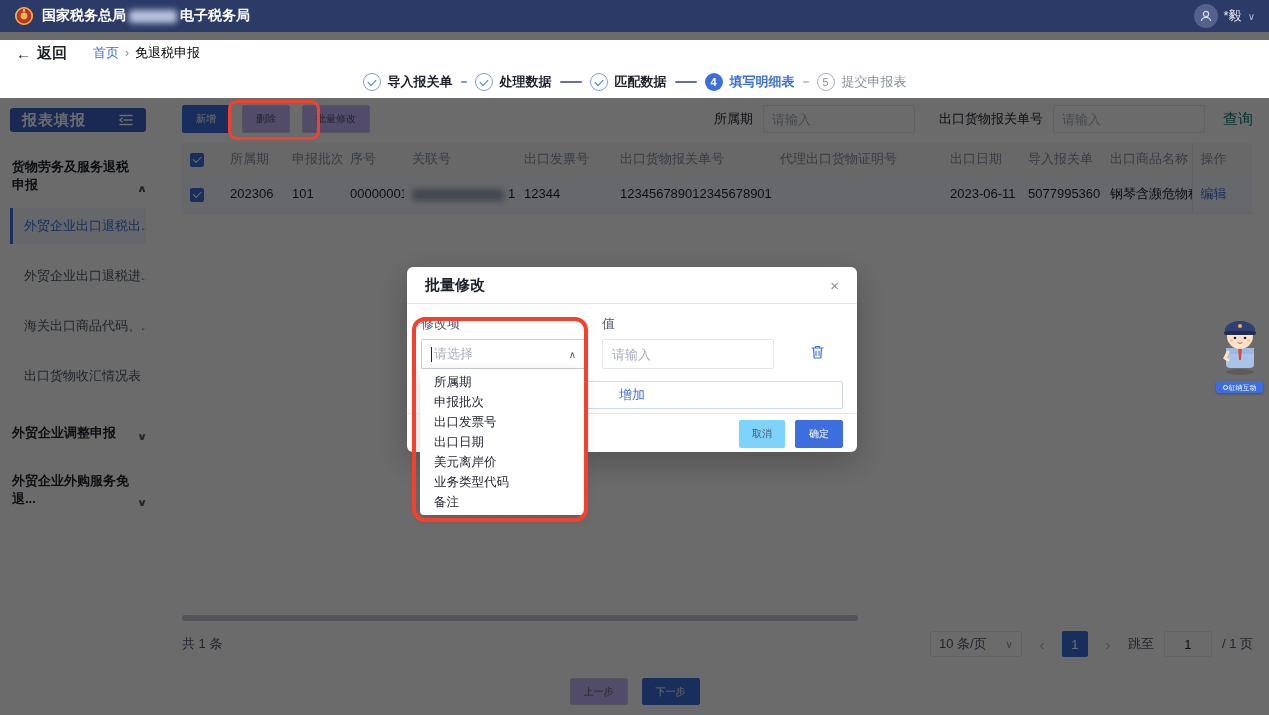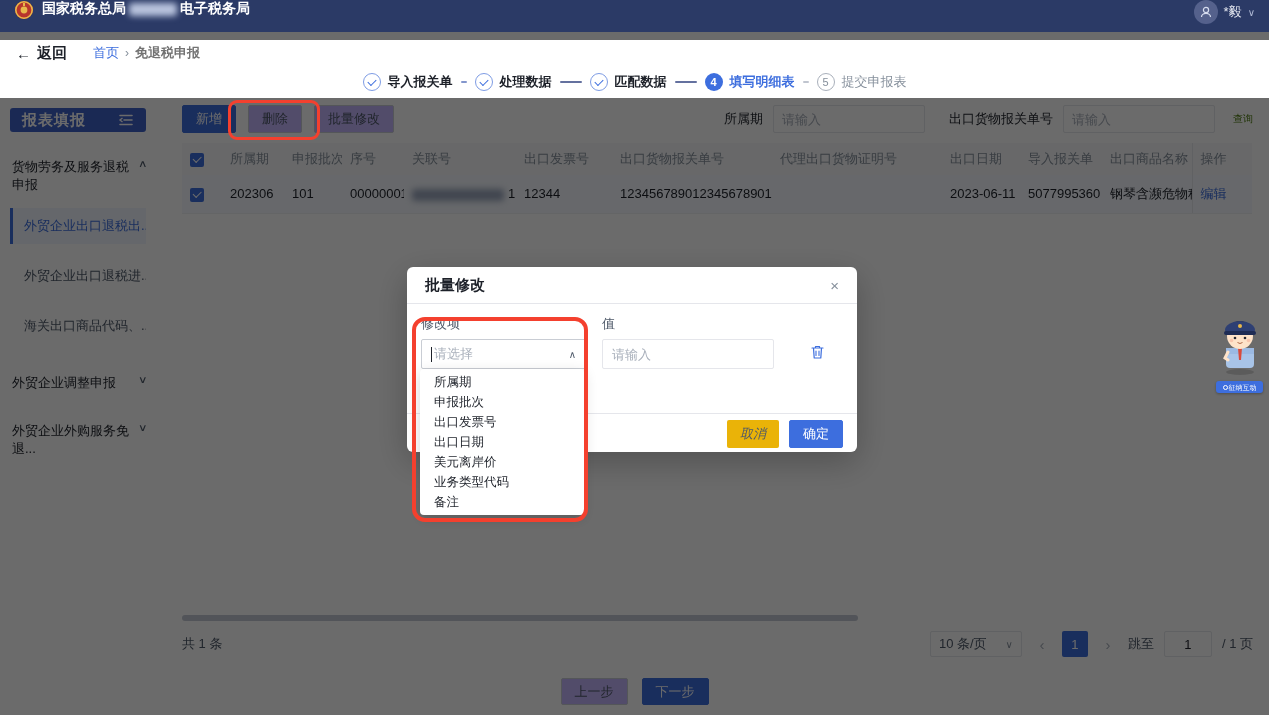--- a/index.html
+++ b/index.html
@@ -1,37 +1,37 @@
 <!DOCTYPE html>
 <html><head>
 <meta charset="utf-8">
 <style>
   * { box-sizing: border-box; margin: 0; padding: 0; }
   html,body { width:1269px; height:715px; overflow:hidden; }
   body { font-family: "Liberation Sans","DejaVu Sans",sans-serif; background:#fff; color:#1d2129; position:relative; }
 
   
-  .topbar { height:32px; background:#2b3a66; display:flex; align-items:flex-start; padding:0 14px; position:relative; z-index:10; }
+  .topbar { height:32px; background:#2b3a66; display:flex; align-items:center; padding:0 14px; position:relative; z-index:10; }
   .topbar .emblem { width:20px; height:20px; margin-right:8px; }
   .topbar .title { color:#fff; font-size:14px; font-weight:bold; display:flex; align-items:center; gap:3px; }
   .blur-blob { display:inline-block; background:#8fa0c4; border-radius:3px; filter:blur(3px); }
   .topbar .title .blur-blob { width:48px; height:13px; background:#b9c4de; }
   .topbar .right { margin-left:auto; display:flex; align-items:center; gap:6px; color:#e6e9f2; font-size:13px; }
   .avatar { width:24px; height:24px; border-radius:50%; background:#55618c; display:flex; align-items:center; justify-content:center; }
   .u-chev { font-size:10px; color:#aeb8d4; }
 
   .gap8 { height:8px; background:#fff; }
 
   
   .crumb-row { height:26px; display:flex; align-items:center; padding:0 16px; font-size:13px; background:#fff; }
   .back { display:flex; align-items:center; gap:6px; font-size:15px; font-weight:bold; color:#1d2129; cursor:pointer; }
   .crumbs { margin-left:26px; display:flex; align-items:center; gap:6px; }
   .crumb-home { color:#3D6EDE; }
   .crumb-sep { color:#86909c; font-size:12px; }
-  .crumb-cur { color:#737373;font-weight:bold; }
+  .crumb-cur { color:#000000; }
 
   
   .steps-row { height:32px; display:flex; align-items:center; justify-content:center; gap:8px; background:#fff; }
   .step { display:flex; align-items:flex-end; gap:7px; }
   .s-circle { width:18px; height:18px; border-radius:50%; display:flex; align-items:center; justify-content:center; font-size:11px; flex:0 0 auto; }
   .s-done { border:1px solid #7e9ce4; position:relative; }
   .s-done::after { content:""; width:7px; height:4px; border-left:1.6px solid #3D6EDE; border-bottom:1.6px solid #3D6EDE; transform:rotate(-45deg); margin-top:-2px; }
   .s-active { background:#3D6EDE; color:#fff; font-weight:bold; }
   .s-pending { border:1px solid #a9b0bb; color:#86909c; }
   .s-label { font-size:13px; font-weight:600; color:#1d2129; }
@@ -42,37 +42,37 @@
   .sep-short.gray { background:#c0c5cf; }
 
   
   .body-wrap { display:flex; height:577px; background:#fff; }
 
   
   .sidebar { width:160px; flex:0 0 auto; padding:10px 14px 0 10px; }
   .sb-head { height:24px; background:#3f62c9; border-radius:3px; color:#fff; display:flex; align-items:center; padding:0 12px; }
   .sb-head .t { font-size:15px; font-weight:bold; letter-spacing:1px; }
   .sb-head svg { margin-left:auto; }
-  .sb-section { margin-top:26px; display:flex; align-items:flex-start; font-size:13px; font-weight:normal; color:#1d2129; padding-left:2px; cursor:pointer; }
+  .sb-section { margin-top:26px; display:flex; align-items:flex-end; font-size:13px; font-weight:bold; color:#1d2129; padding-left:2px; cursor:pointer; }
   .sb-section .chev { margin-left:auto; color:#4e5969; font-size:10px; transform:scaleX(1.3); }
   .sb-item { margin-top:14px; padding:9px 4px 9px 14px; font-size:13px; color:#4e5969; cursor:pointer; white-space:nowrap; overflow:hidden; }
   .sb-item.active { color:#3D6EDE; background:#f1f6ff; border-left:3px solid #3D6EDE; padding-left:11px; }
   .sb-sub { margin-top:30px; }
 
   
   .main { flex:1; display:flex; flex-direction:column; padding:7px 16px 0 22px; }
   .toolbar { display:flex; align-items:center; }
-  .btn { height:28px; padding:0 13px; font-size:13px; border-radius:2px; display:flex; align-items:center; cursor:pointer; }
+  .btn { height:28px; padding:0 13px; font-size:10px; border-radius:2px; display:flex; align-items:center; cursor:pointer; }
   .btn-primary { background:#3D6EDE; color:#fff; border:1px solid #3D6EDE; }
   .btn-outline { background:#c4b5fd; color:#4e5969; border:1px solid #c9cdd4; margin-left:12px; }
   .filters { margin-left:auto; display:flex; align-items:center; gap:10px; }
   .f-label { font-size:13px; color:#1d2129; }
   .f-input { width:152px; height:28px; border:1px solid #e5e6eb; border-radius:2px; font-size:13px; padding:0 8px; color:#1d2129; background:#fff; font-family:inherit; }
   .f-input::placeholder { color:#a9b0bb; }
-  .f-search { color:#4d7c0f; font-size:10px; margin-left:8px; cursor:pointer; }
+  .f-search { color:#0f766e; font-size:15px; margin-left:8px; cursor:pointer; }
 
   
   table.grid { margin-top:10px; border-collapse:collapse; table-layout:fixed; width:1070px; font-size:13px; }
   .grid th { background:#f7f8fa; color:#86909c; font-weight:400; height:32px; text-align:left; padding:0 8px; white-space:nowrap; overflow:hidden; }
   .grid td { height:38px; padding:0 8px; color:#1d2129; background:#f5f8fe; border-bottom:1px solid #eef0f4; white-space:nowrap; overflow:hidden; }
   .grid .op { border-left:1px solid #e5e6eb; }
   .link { color:#3D6EDE; cursor:pointer; }
   .checkbox { width:14px; height:14px; border-radius:2px; background:#3D6EDE; display:inline-block; position:relative; cursor:pointer; vertical-align:middle; }
   .checkbox::after { content:""; position:absolute; left:3px; top:3.5px; width:7px; height:3.5px; border-left:1.6px solid #fff; border-bottom:1.6px solid #fff; transform:rotate(-45deg); }
   .cell-blur { width:92px; height:12px; background:#9aa6bd; display:inline-block; vertical-align:middle; margin-right:4px; }
@@ -116,21 +116,21 @@
   .caret { width:1px; height:15px; background:#1d2129; margin-right:2px; }
   .m-ph { color:#a9b0bb; font-size:13px; }
   .m-select .chev { margin-left:auto; color:#4e5969; font-size:10px; }
   .m-input { width:100%; height:30px; border:1px solid #e5e6eb; border-radius:2px; font-size:13px; padding:0 9px; font-family:inherit; margin-top:24px; }
   .m-input::placeholder { color:#a9b0bb; }
   .m-col2 .m-input { margin-top:0; }
   .m-trash { margin-left:36px; align-self:flex-end; margin-bottom:5px; cursor:pointer; }
   .m-add { margin-top:12px; height:28px; border:1px solid #cdd8f0; border-radius:2px; display:flex; align-items:center; justify-content:center; color:#3D6EDE; font-size:13px; cursor:pointer; background:#fff; }
   .m-divider { position:absolute; left:0; right:0; top:146px; height:1px; background:#e5e6eb; }
   .m-foot { position:absolute; right:14px; top:153px; display:flex; gap:10px; }
-  .btn-gray { background:#eab308; color:#4e5969; border:none;font-style:italic; }
+  .btn-gray { background:#7dd3fc; color:#4e5969; border:none; }
 
   
   .dropdown { position:fixed; left:420px; top:369px; width:164px; height:146px; background:#fff; border-radius:4px; box-shadow:0 4px 14px rgba(0,0,0,.16); z-index:71; padding:3px 0; }
   .dd-item { height:20px; line-height:20px; padding-left:14px; font-size:12.5px; color:#1d2129; cursor:pointer; }
 
   
   .mascot { position:fixed; right:6px; top:314px; width:47px; z-index:60; text-align:center; }
   .mascot-label { margin-top:1px; background:#3D6EDE; border-radius:3px; color:#fff; font-size:7px; line-height:11px; height:12px; display:flex; align-items:center; justify-content:center; gap:1px; box-shadow:0 1px 3px rgba(0,0,0,.3); cursor:pointer; }
   .mascot-label .dot { width:5px; height:5px; border:1px solid #fff; border-radius:50%; flex:0 0 auto; }
 </style>
@@ -212,20 +212,21 @@
         <path d="M4.5 5 2 7l2.5 2" stroke="#fff" stroke-width="1.4" fill="none"></path>
       </svg>
     </div>
     <div class="sb-section">
       <span>货物劳务及服务退税申报</span>
       <span class="chev">∧</span>
     </div>
     <div class="sb-item active">外贸企业出口退税出...</div>
     <div class="sb-item">外贸企业出口退税进...</div>
     <div class="sb-item">海关出口商品代码、...</div>
+    <div class="sb-item">出口货物收汇情况表</div>
     <div class="sb-section sb-sub">
       <span>外贸企业调整申报</span>
       <span class="chev">∨</span>
     </div>
     <div class="sb-section sb-sub">
       <span>外贸企业外购服务免退...</span>
       <span class="chev">∨</span>
     </div>
   </aside>
 
@@ -340,20 +341,21 @@
         <div class="m-label">值</div>
         <input class="m-input" placeholder="请输入" style="">
       </div>
       <div class="m-trash">
         <svg width="15" height="16" viewBox="0 0 15 16">
           <path d="M2 4h11M5.5 4V2.5h4V4M3.5 4l.7 10h6.6l.7-10" fill="none" stroke="#3D6EDE" stroke-width="1.2" stroke-linecap="round" stroke-linejoin="round"></path>
           <path d="M6 7v4.5M9 7v4.5" stroke="#3D6EDE" stroke-width="1.1" stroke-linecap="round"></path>
         </svg>
       </div>
     </div>
+    <div class="m-add">增加</div>
   </div>
   <div class="m-divider"></div>
   <div class="m-foot">
     <div class="btn btn-gray">取消</div>
     <div class="btn btn-primary">确定</div>
   </div>
 </div>
 
 <div class="dropdown">
   <div class="dd-item">所属期</div>

